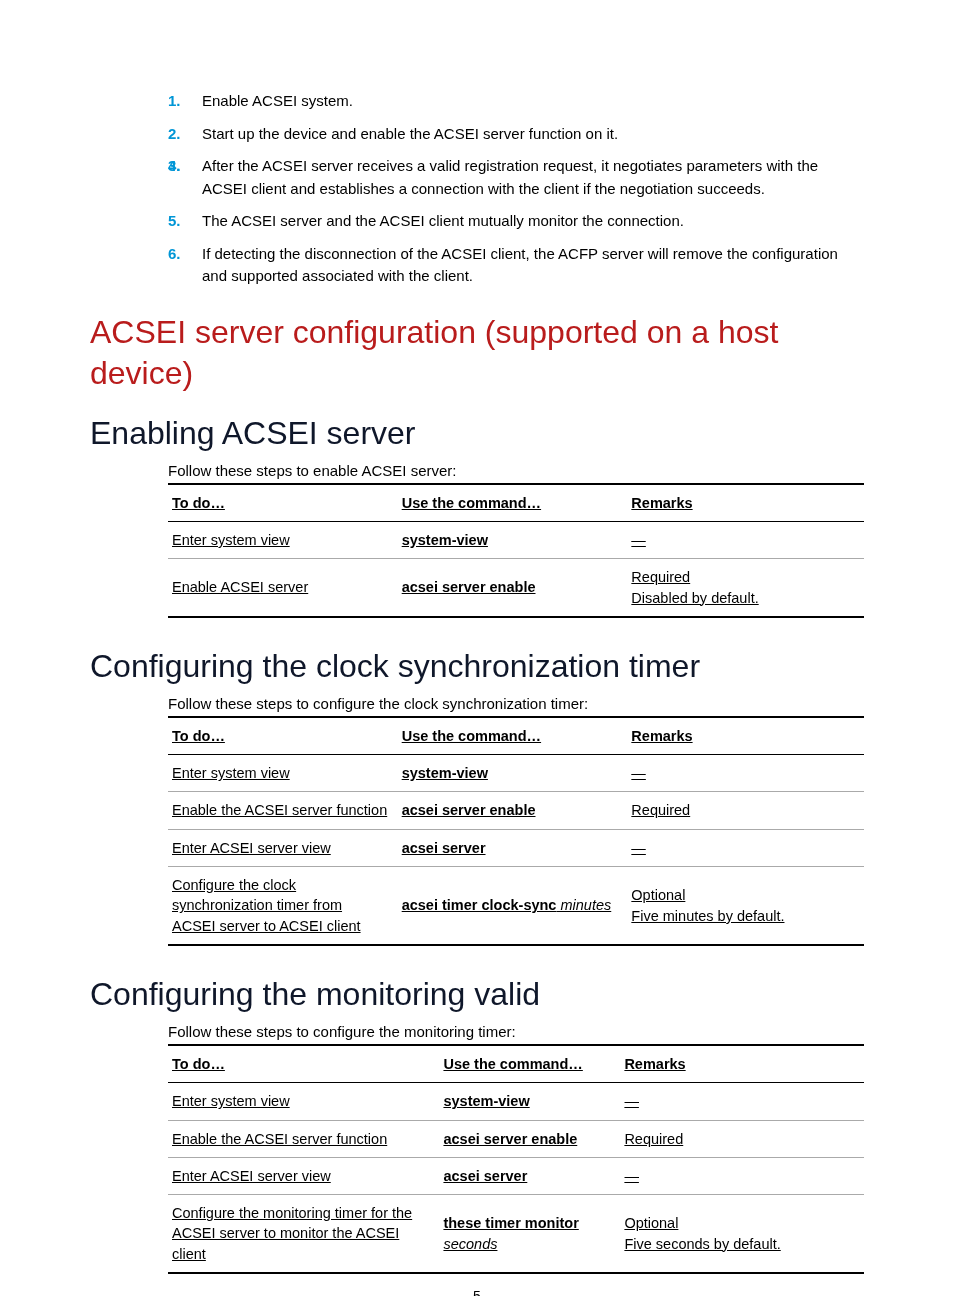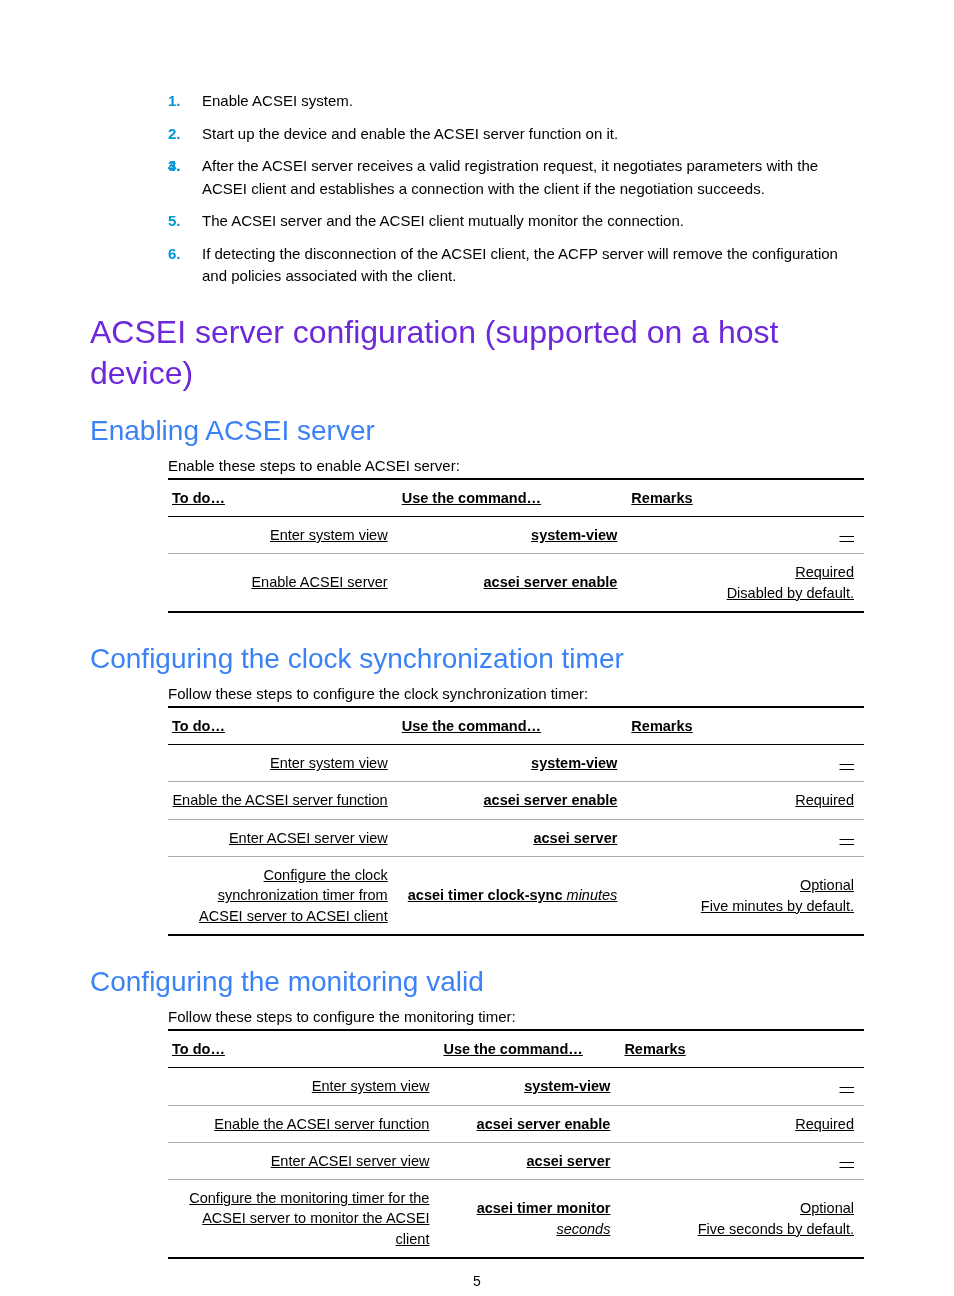--- a/index.html
+++ b/index.html
@@ -31,28 +31,28 @@
   ol.steps li .num {
     position: absolute;
     left: 0;
     top: 0;
     color: #0096d6;
     font-weight: bold;
   }
   h1 {
     font-size: 32px;
     font-weight: normal;
-    color: #6d28d9;
+    color: #b91c1c;
     margin: 24px 0 14px 0;
     line-height: 1.3;
   }
   h2 {
-    font-size: 28px;
+    font-size: 32px;
     font-weight: normal;
-    color: #3b82f6;
+    color: #0f172a;
     margin: 20px 0 10px 0;
   }
   p.intro {
     margin: 4px 0 4px 78px;
   }
   table.cfg {
     margin-left: 78px;
     border-collapse: collapse;
     width: calc(100% - 78px);
     margin-bottom: 30px;
@@ -65,21 +65,20 @@
     font-size: 14.5px;
     text-decoration: underline;
   }
   table.cfg th {
     border-top: 2px solid #000;
     border-bottom: 1px solid #000;
     font-weight: bold;
   }
   table.cfg td {
     border-bottom: 1px solid #aaa;
-    text-align: right;
   }
   table.cfg tr:last-child td {
     border-bottom: 2px solid #000;
   }
   .cmd-bold { font-weight: bold; }
   .cmd-ital { font-style: italic; }
   .pagenum {
     position: absolute;
     bottom: 40px;
     left: 0;
@@ -92,28 +91,28 @@
 <body>
 
 <div class="page">
 
   <ol class="steps" id="steps-list">
       <li><span class="num">1.</span><span>Enable ACSEI system.</span></li>
       <li><span class="num">2.</span><span>Start up the device and enable the ACSEI server function on it.</span></li>
       <li><span class="num">3.</span></li>
       <li><span class="num">4.</span><span>After the ACSEI server receives a valid registration request, it negotiates parameters with the ACSEI client and establishes a connection with the client if the negotiation succeeds.</span></li>
       <li><span class="num">5.</span><span>The ACSEI server and the ACSEI client mutually monitor the connection.</span></li>
-      <li><span class="num">6.</span><span>If detecting the disconnection of the ACSEI client, the ACFP server will remove the configuration and policies associated with the client.</span></li>
+      <li><span class="num">6.</span><span>If detecting the disconnection of the ACSEI client, the ACFP server will remove the configuration and supported associated with the client.</span></li>
     </ol>
 
   <h1>ACSEI server configuration (supported on a host device)</h1>
 
   <div id="sections-container">
       <h2>Enabling ACSEI server</h2>
-      <p class="intro">Enable these steps to enable ACSEI server:</p>
+      <p class="intro">Follow these steps to enable ACSEI server:</p>
       <table class="cfg">
         <colgroup>
           <col style="width: 33%;">
           <col style="width: 33%;">
           <col style="width: 34%;">
         </colgroup>
         <thead>
           <tr>
             <th>To do…</th>
             <th>Use the command…</th>
@@ -197,21 +196,21 @@
             <td><span class="cmd-bold">acsei server enable</span></td>
             <td>Required</td>
           </tr>
           <tr>
             <td>Enter ACSEI server view</td>
             <td><span class="cmd-bold">acsei server</span></td>
             <td>—</td>
           </tr>
           <tr>
             <td>Configure the monitoring timer for the ACSEI server to monitor the ACSEI client</td>
-            <td><span class="cmd-bold">acsei timer monitor</span><span class="cmd-ital"> seconds</span></td>
+            <td><span class="cmd-bold">these timer monitor</span><span class="cmd-ital"> seconds</span></td>
             <td>Optional<br>Five seconds by default.</td>
           </tr>
         </tbody>
       </table>
     </div>
 
   <div class="pagenum">5</div>
 </div>
 
 </body></html>

